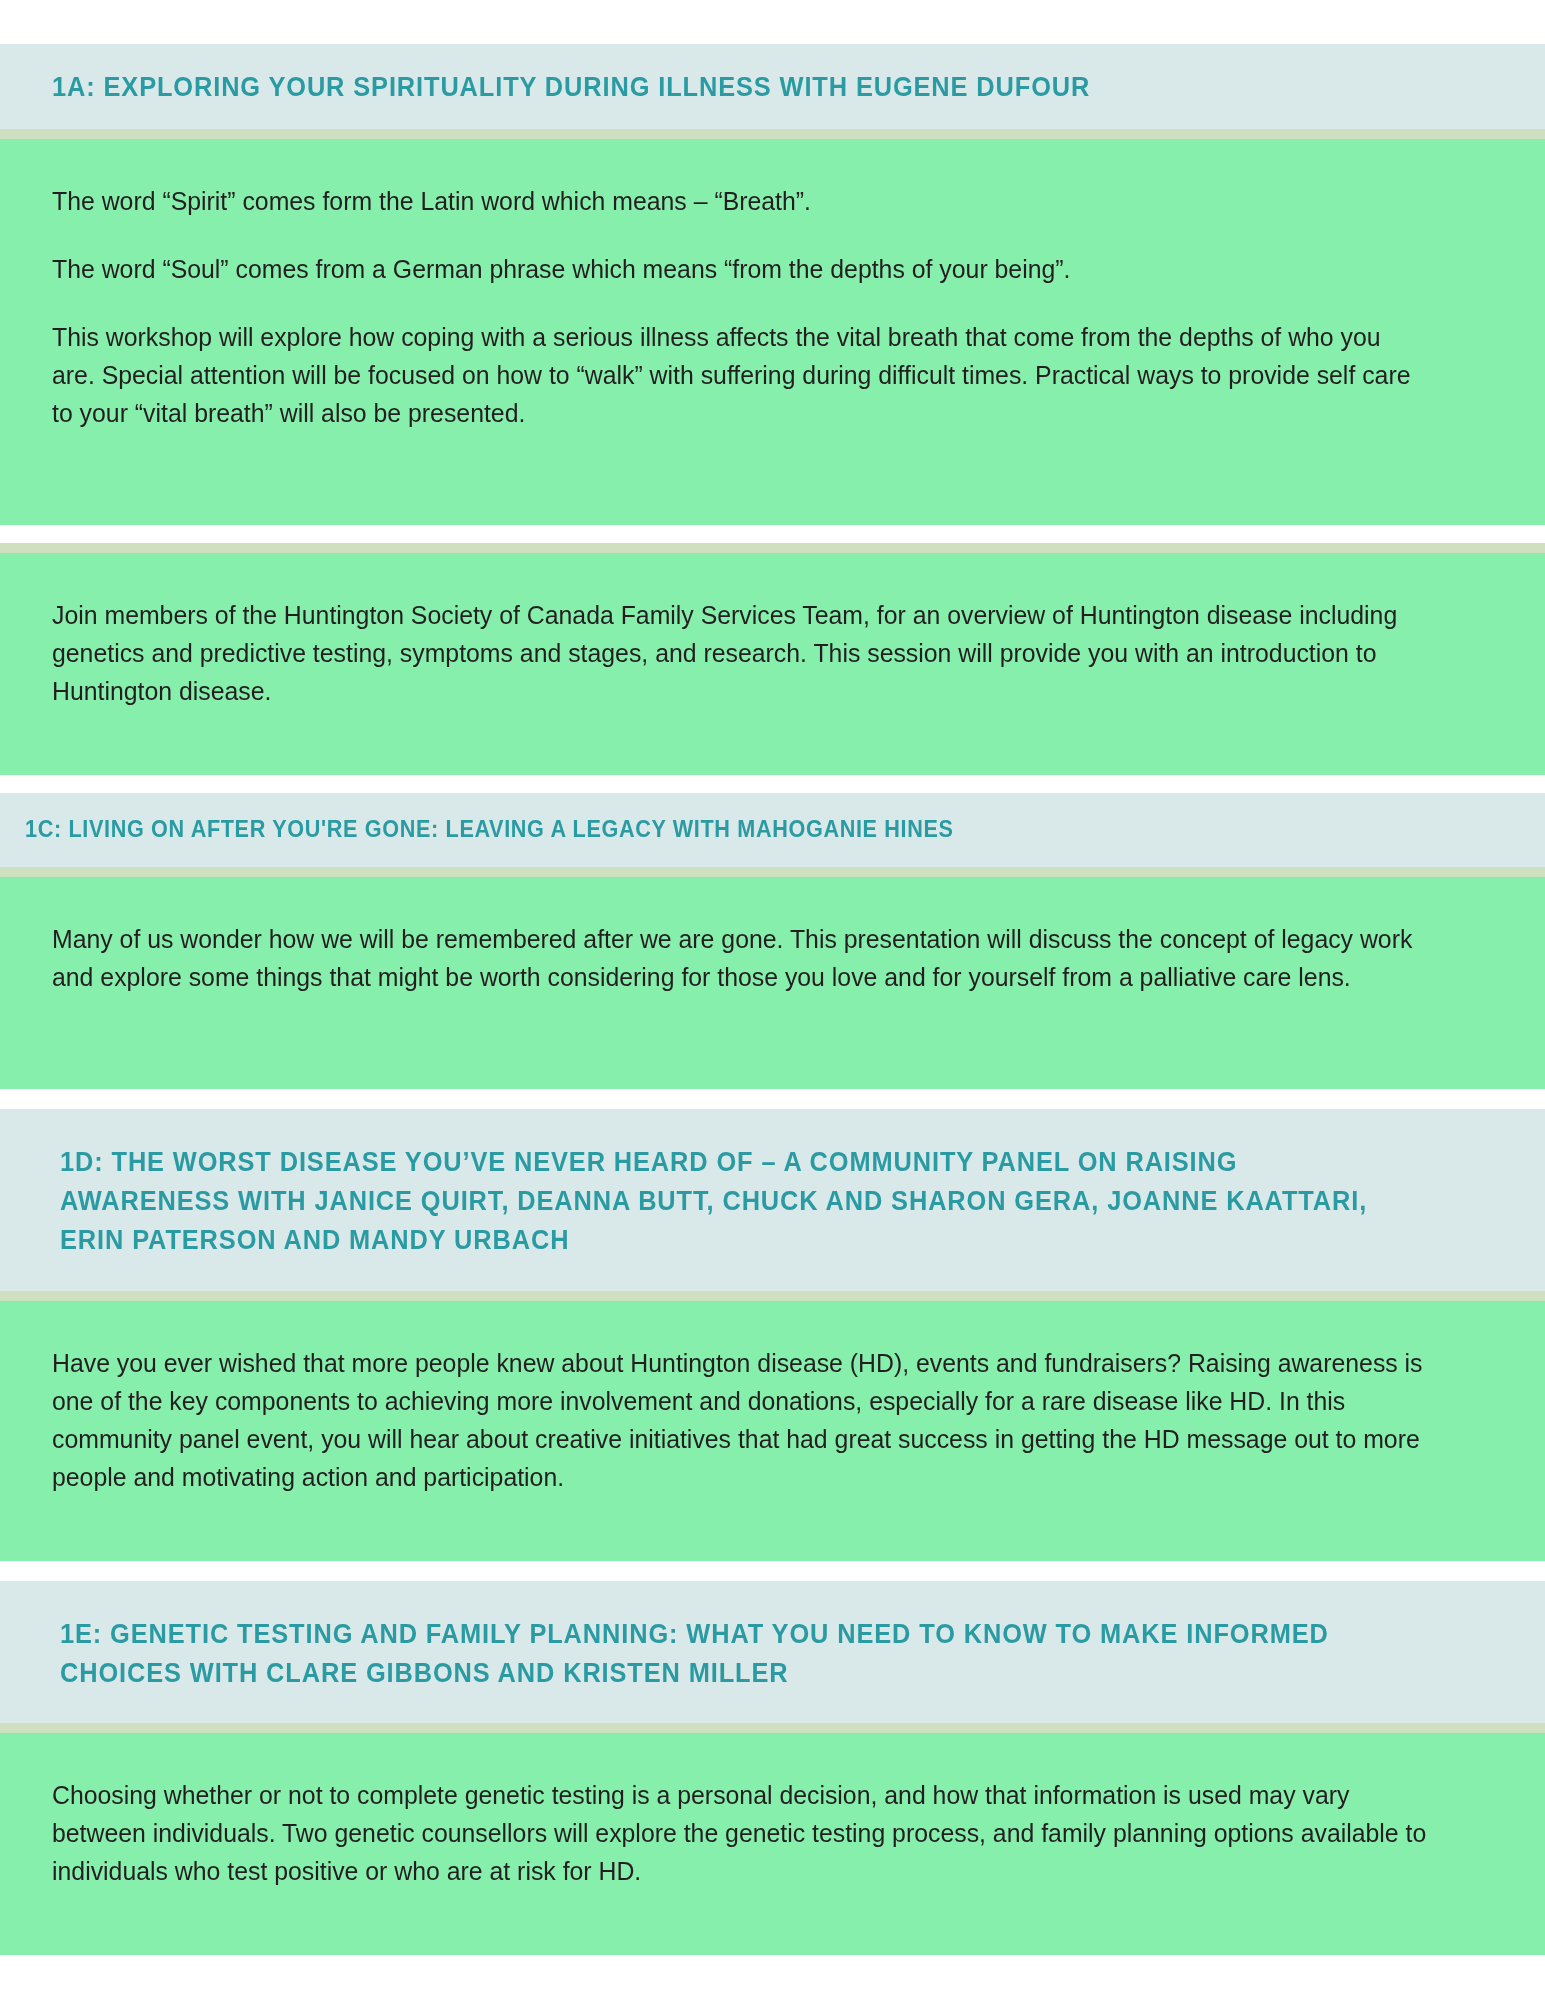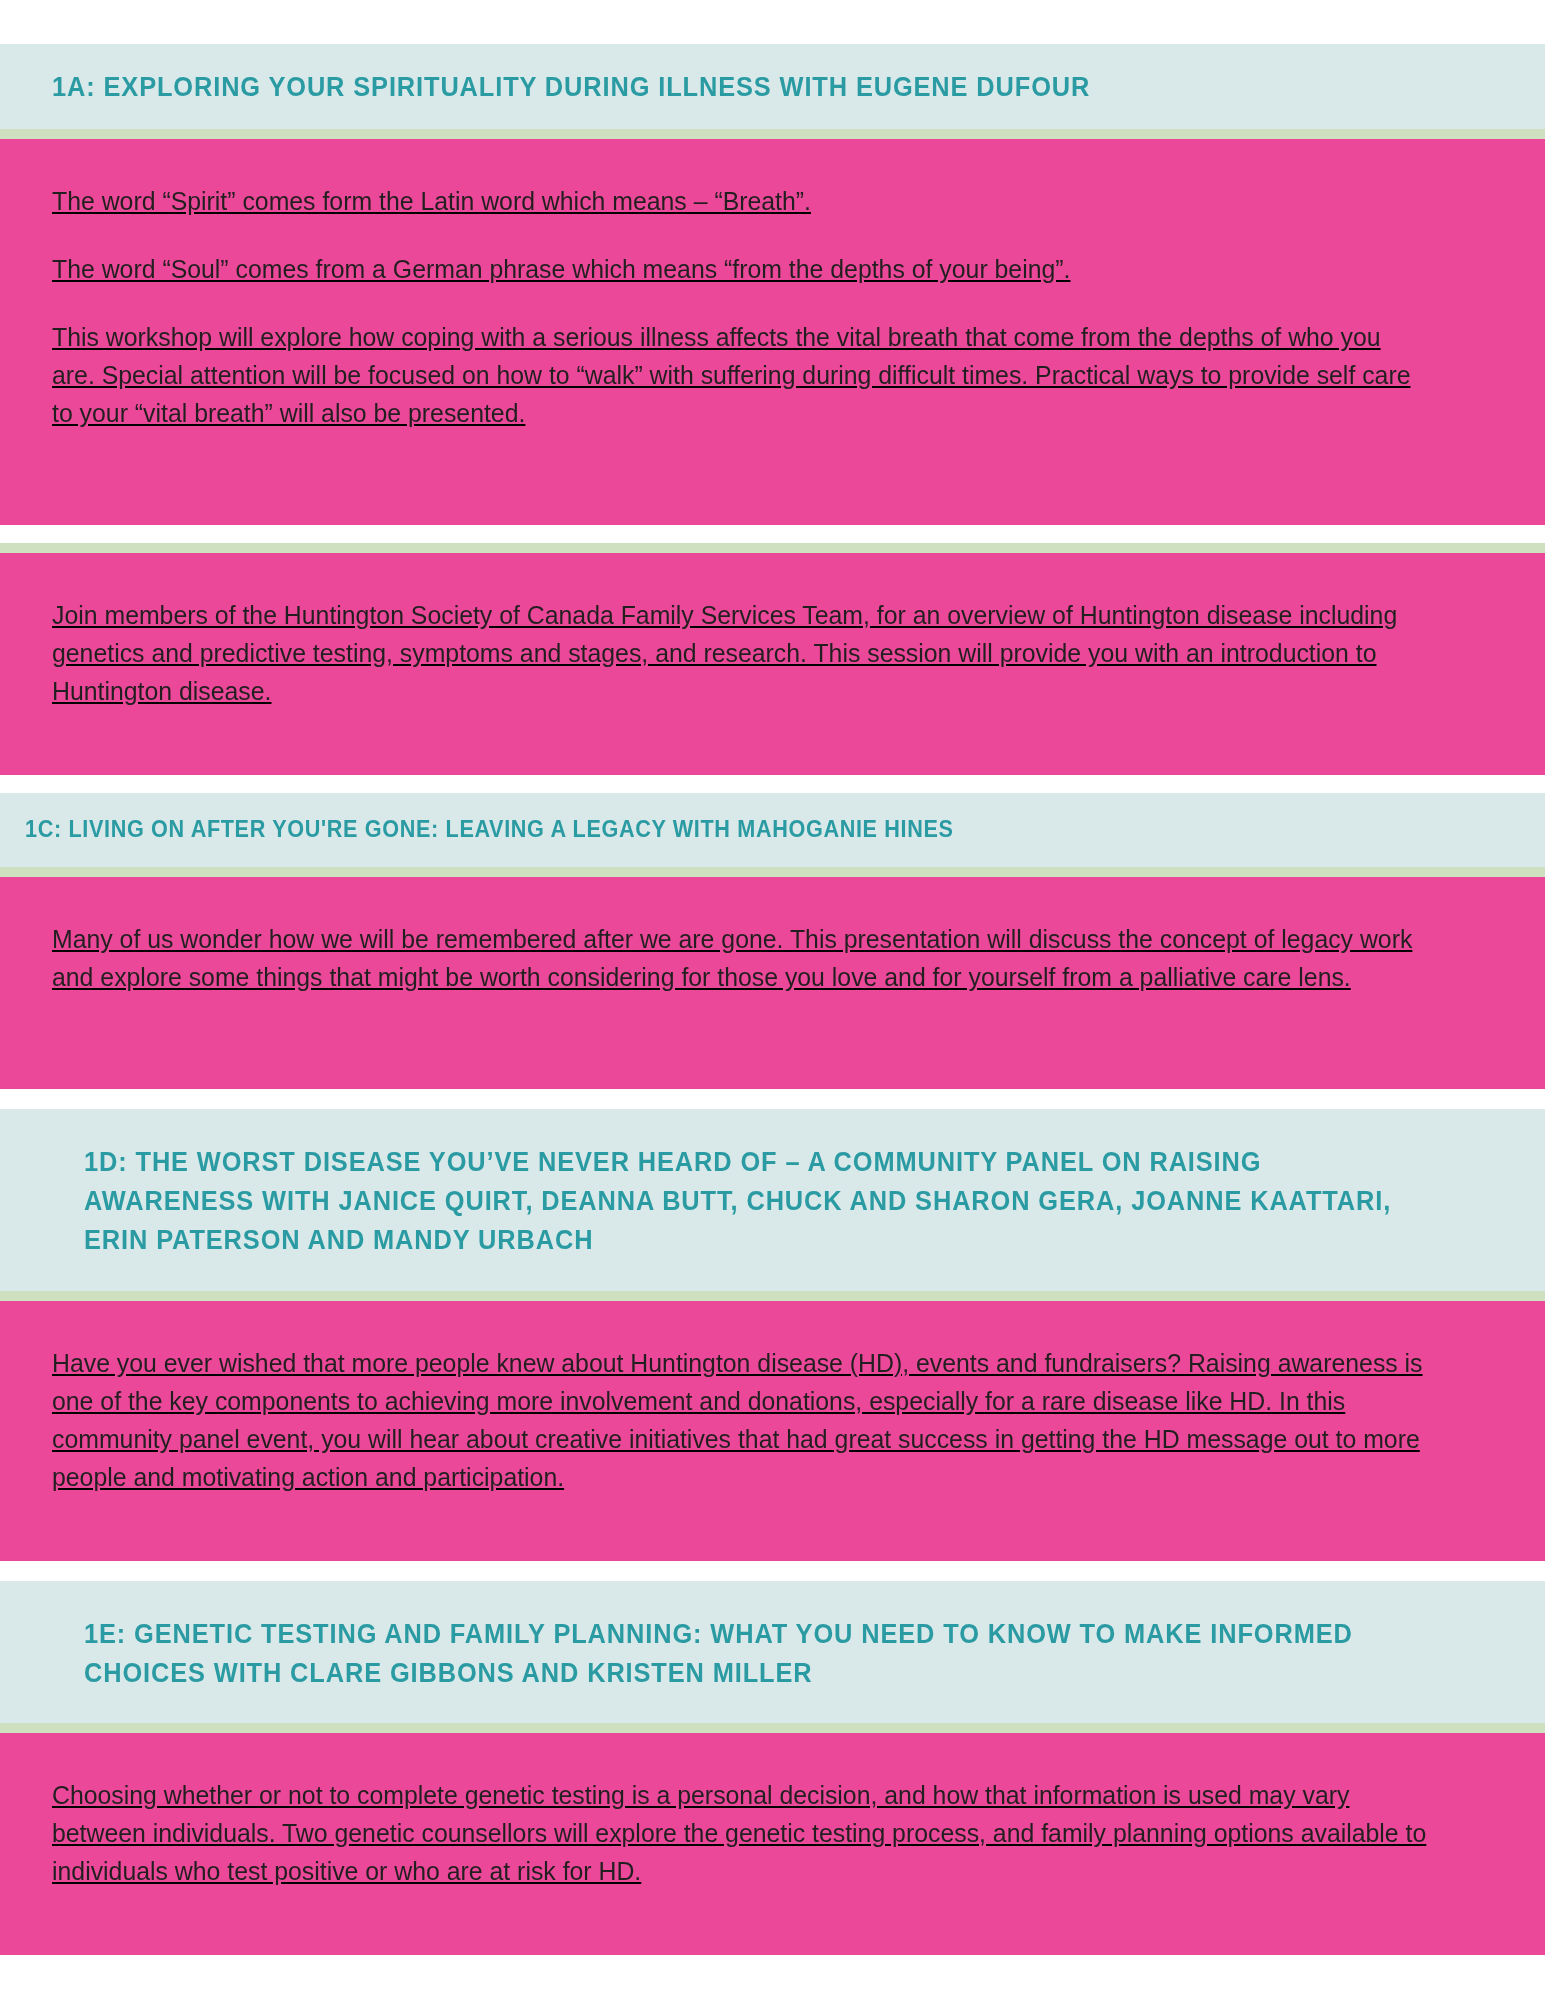--- a/index.html
+++ b/index.html
@@ -25,21 +25,21 @@
     background: #ffffff;
   }
 
   .session-header {
     background: #d9e8e8;
     padding: 26px 52px 24px 52px;
     box-sizing: border-box;
   }
   .session-header.sz-lg   { padding: 26px 52px 24px 52px; margin-top: 34px; }
   .session-header.sz-sm   { padding: 22px 52px 22px 25px; }
-  .session-header.sz-multi{ padding: 34px 52px 30px 84px; }
+  .session-header.sz-multi{ padding: 34px 52px 30px 60px; }
 
   .session-title {
     margin: 0;
     color: #2b9ba3;
     font-family: "Liberation Sans", sans-serif;
     font-weight: bold;
     text-transform: uppercase;
     letter-spacing: 0.02em;
     line-height: 1.30;
     transform: scaleX(0.94);
@@ -51,24 +51,23 @@
   .sz-multi .session-title { font-size: 27px; letter-spacing: 0.035em; line-height: 1.46; }
 
   
   .session-rule {
     height: 10px;
     background: #cfe0c1;
     width: 100%;
   }
 
   .session-body {
-    background: #ec4899;
+    background: #86efac;
     padding: 44px 52px 52px 52px;
     box-sizing: border-box;
-    text-decoration: underline;
   }
   .session-body.pad-tall { padding: 44px 52px 92px 52px; }
   .session-body.pad-mid  { padding: 44px 28px 64px 52px; }
 
   .body-para {
     margin: 0 0 30px 0;
     color: #231f20;
     font-family: "Liberation Sans", sans-serif;
     font-size: 26px;
     line-height: 1.46;

